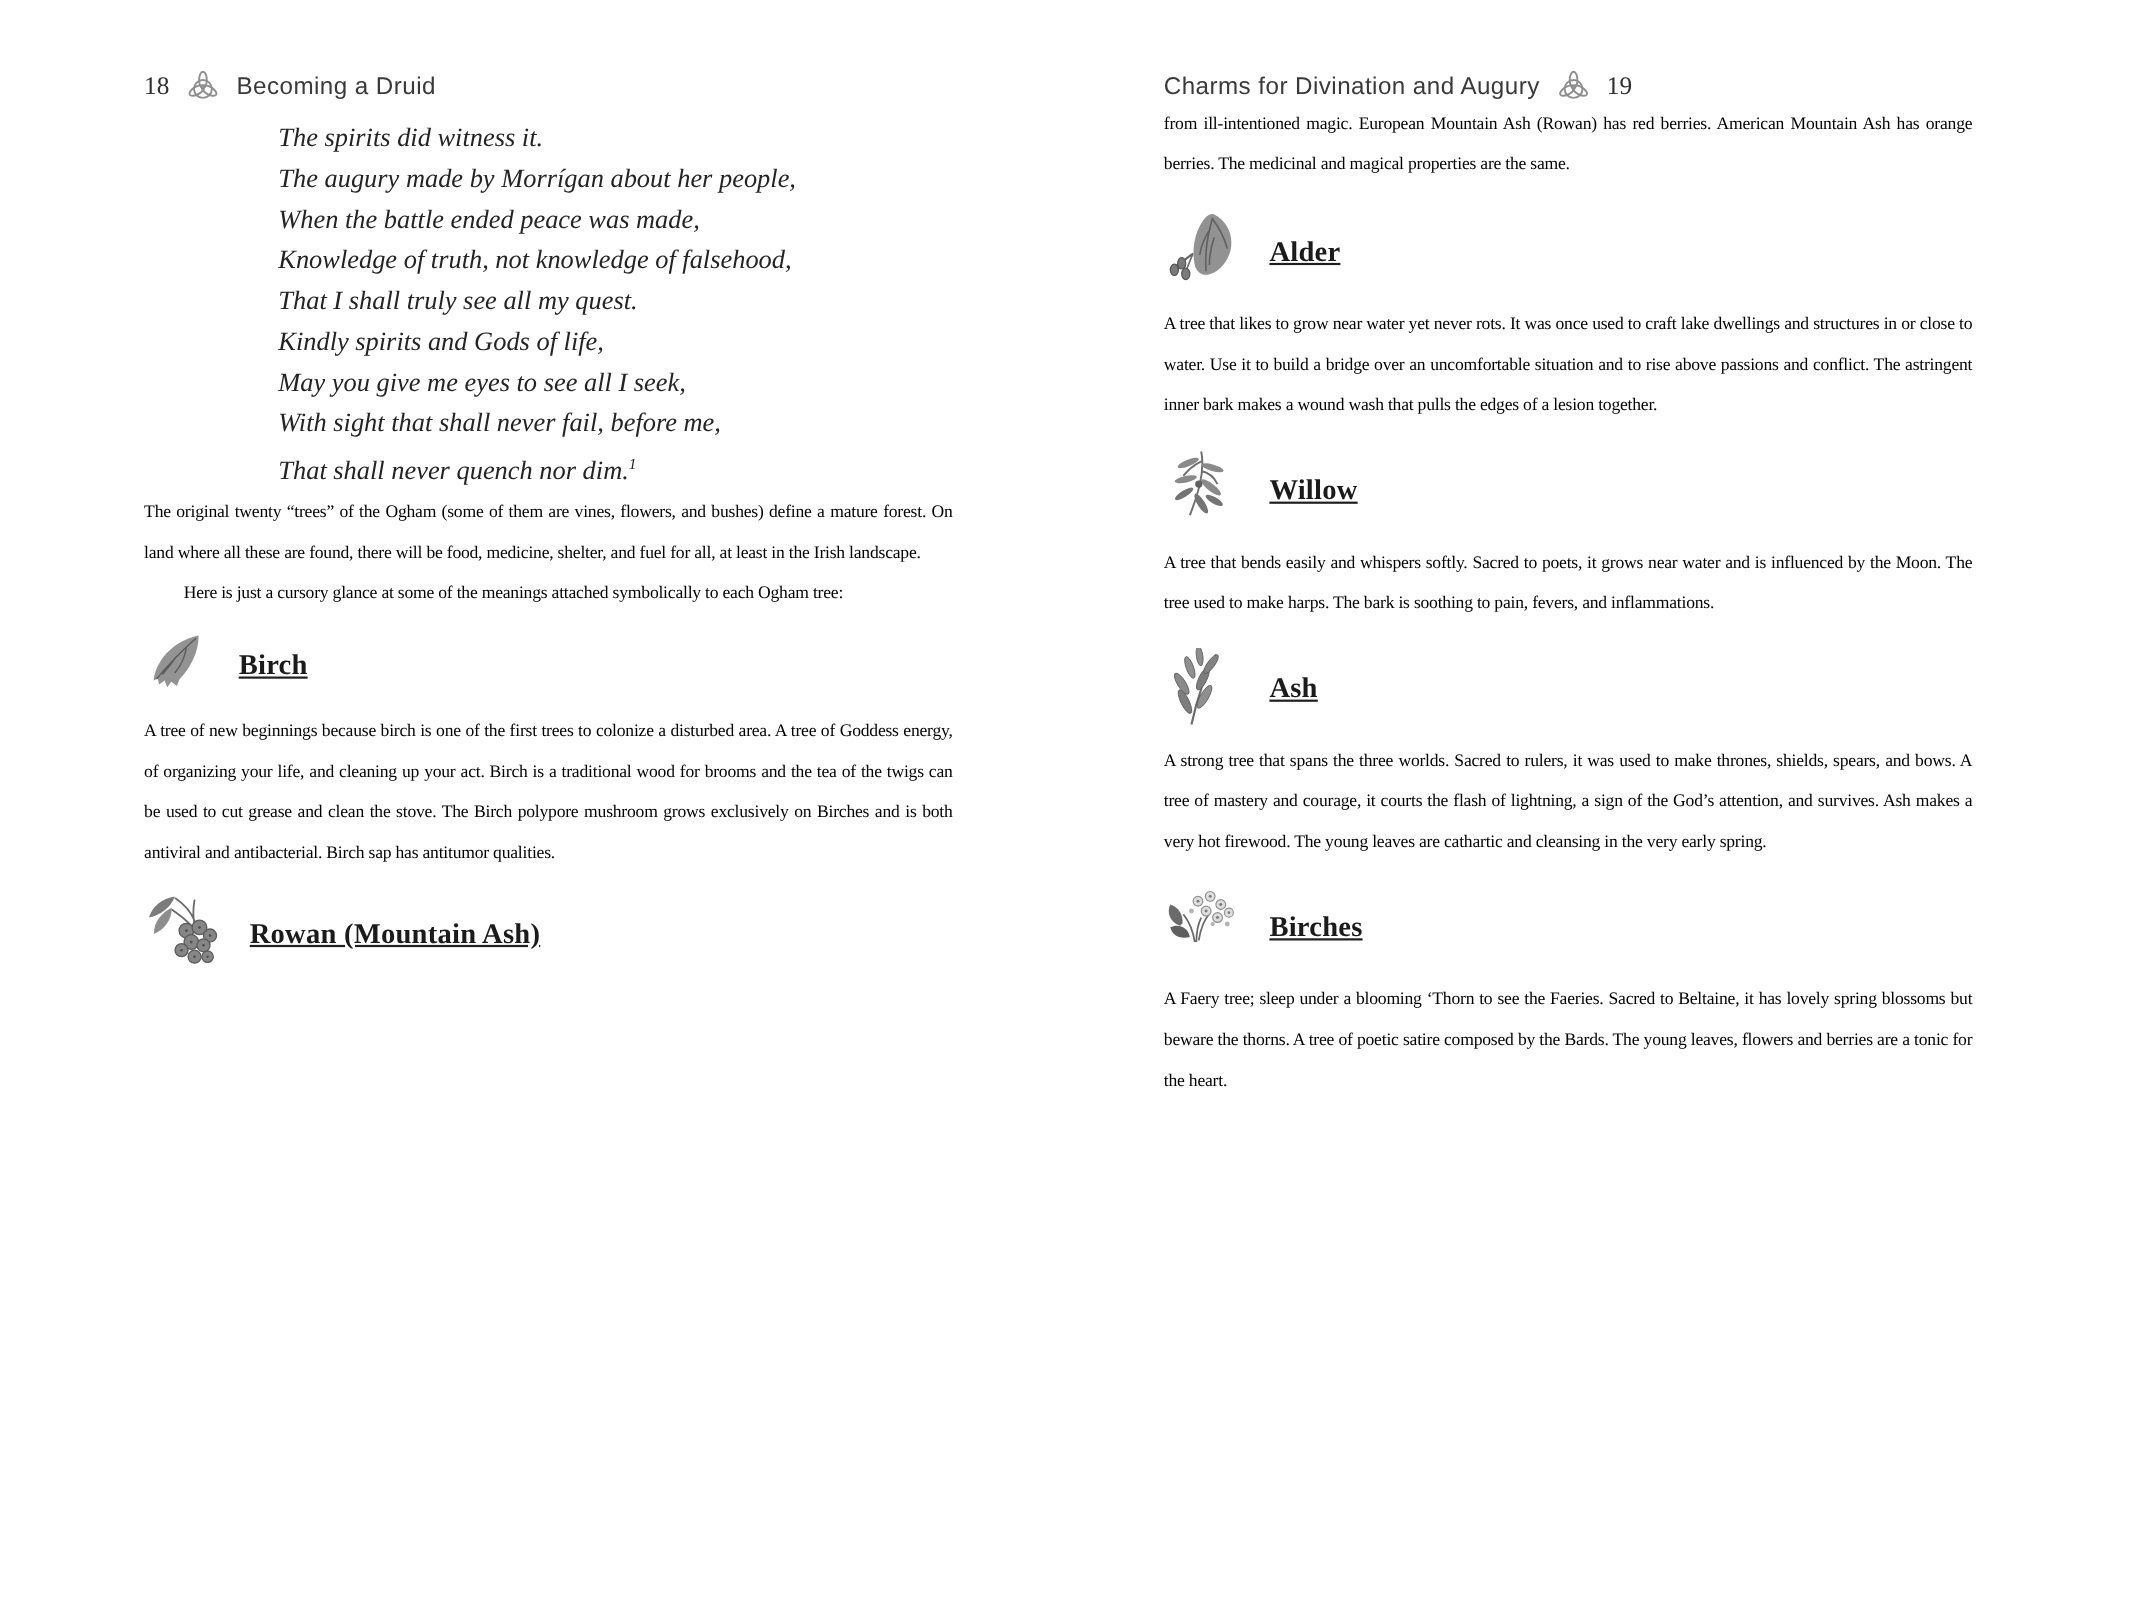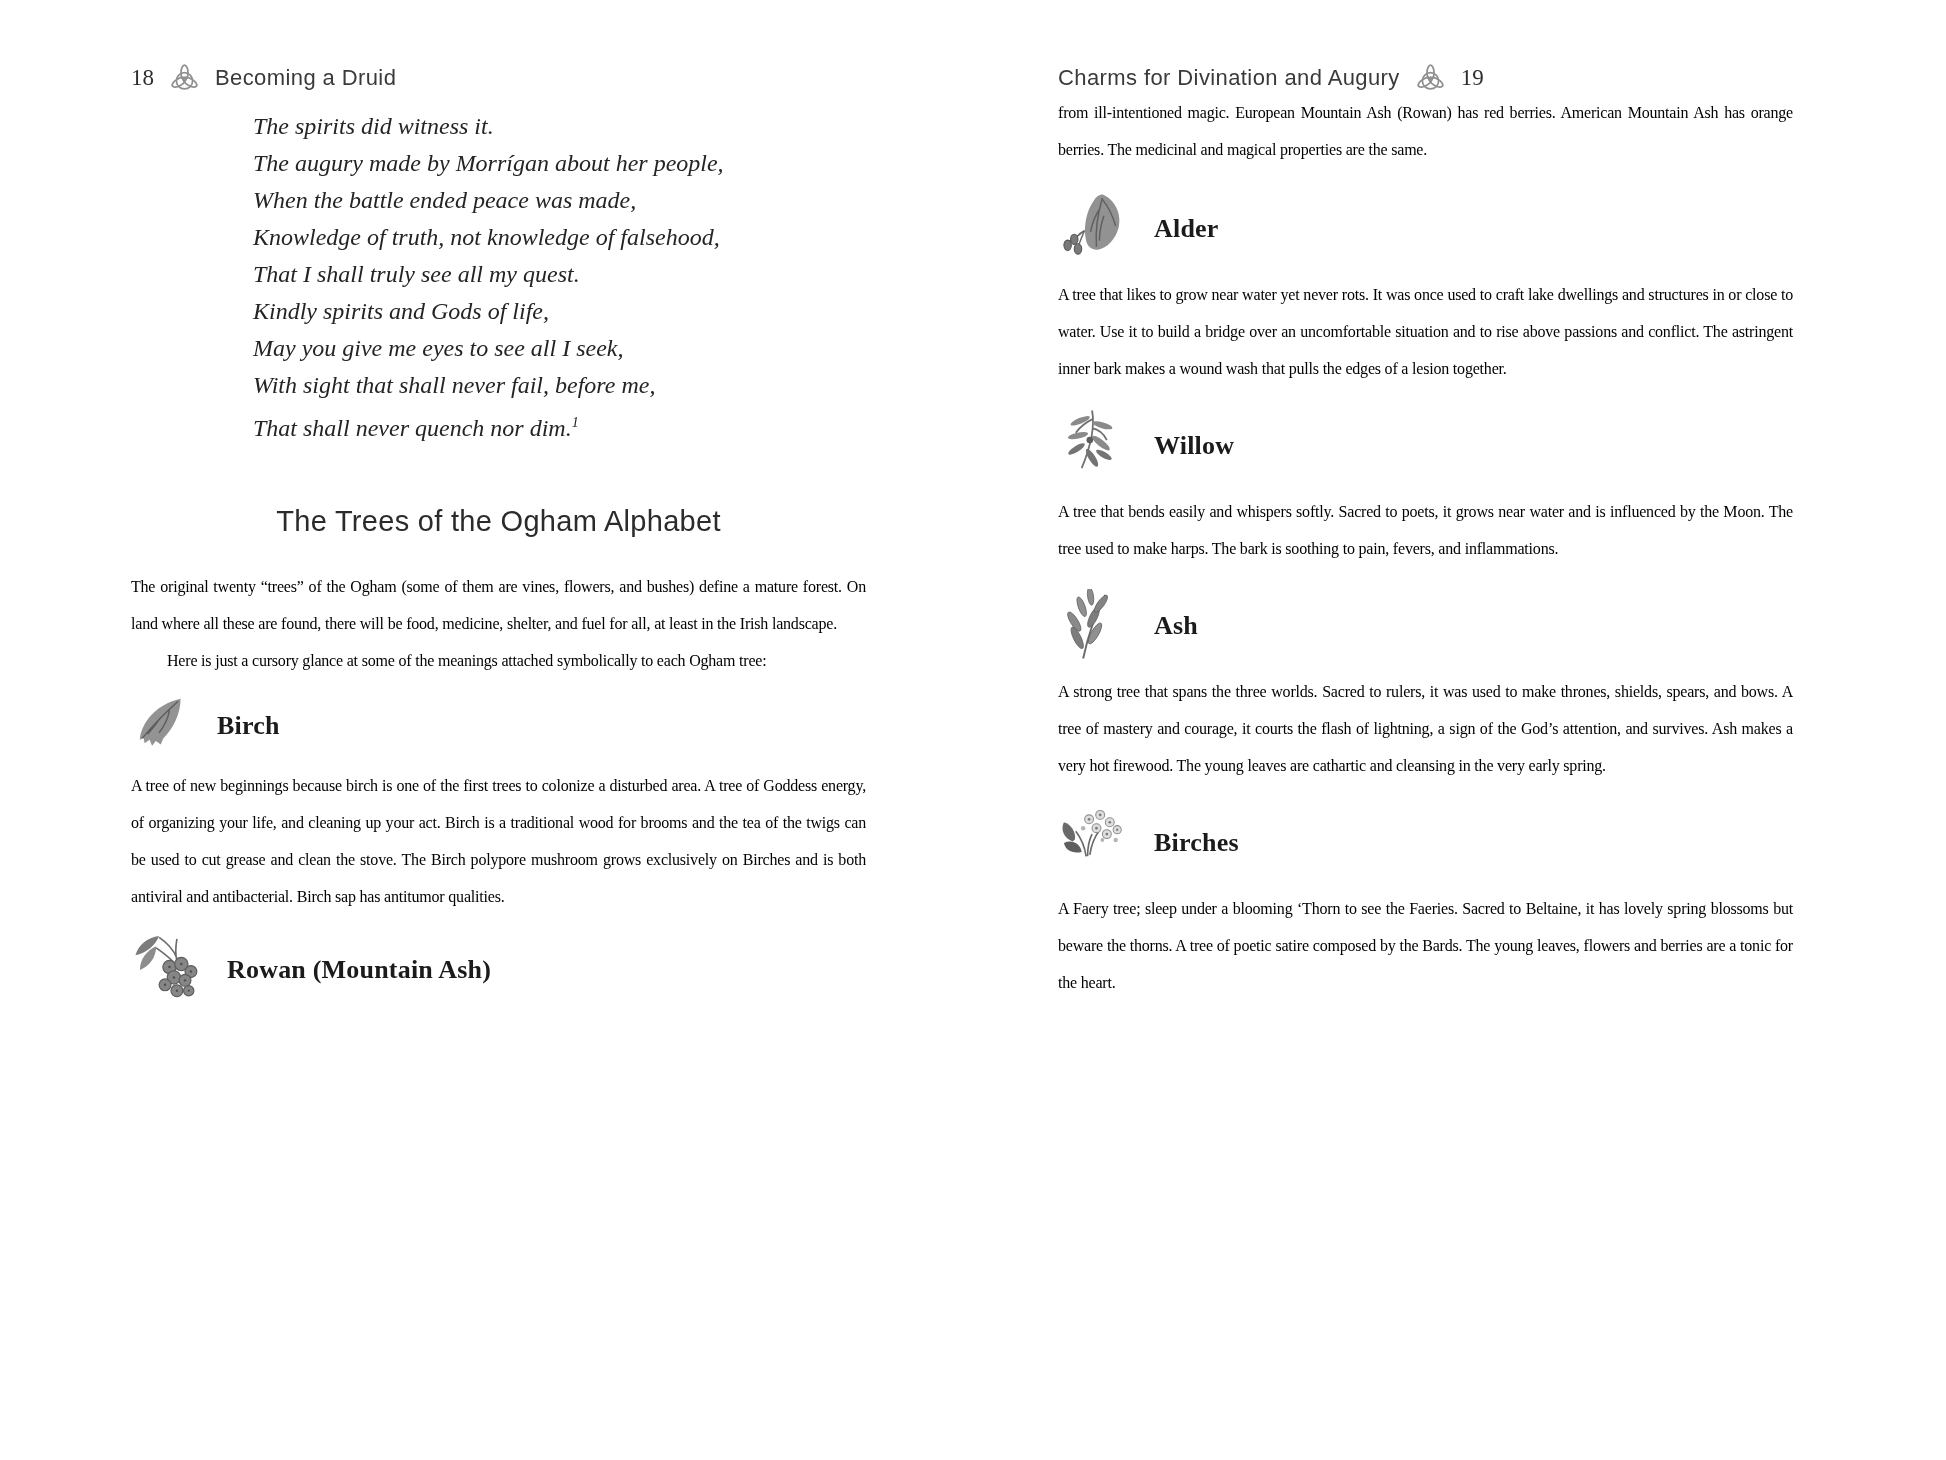--- a/index.html
+++ b/index.html
@@ -46,21 +46,21 @@
 
   p.body {
     margin:0;
     font-size:16px; line-height:37px;
     text-align:justify;
     letter-spacing:-0.2px;
     color:#000000;
   }
   p.first-indent { text-indent:36px; }
 
-  .entry-head { display:flex; align-items:center; gap:22px; margin:18px 0 10px 0; }
+  .entry-head { display:flex; align-items:center; gap:22px; margin:18px 0 10px 0;text-decoration:underline; }
   .entry-icon { flex:none; }
   .icon-62 { width:62px; height:62px; }
   .icon-74 { width:74px; height:74px; }
   .entry-name { font-weight:bold; font-size:26px; color:#1b1b1b; letter-spacing:0.2px; }
 
   .mt14 { margin-top:14px; }
   .mt16 { margin-top:16px;gap:24px; }
   .mt22 { margin-top:22px; }
   .mt24 { margin-top:24px; }
 </style>
@@ -87,21 +87,20 @@
     <div class="poem-line">The augury made by Morrígan about her people,</div>
     <div class="poem-line">When the battle ended peace was made,</div>
     <div class="poem-line">Knowledge of truth, not knowledge of falsehood,</div>
     <div class="poem-line">That I shall truly see all my quest.</div>
     <div class="poem-line">Kindly spirits and Gods of life,</div>
     <div class="poem-line">May you give me eyes to see all I seek,</div>
     <div class="poem-line">With sight that shall never fail, before me,</div>
     <div class="poem-line"><span>That shall never quench nor dim.</span><sup>1</sup></div>
   </div>
 
-  <h1 class="section-heading">The Trees of the Ogham Alphabet</h1>
 
   <p class="body">The original twenty “trees” of the Ogham (some of them are vines, flowers, and bushes) define a mature forest. On land where all these are found, there will be food, medicine, shelter, and fuel for all, at least in the Irish landscape.</p>
   <p class="body first-indent">Here is just a cursory glance at some of the meanings attached symbolically to each Ogham tree:</p>
 
   <div class="entry">
     <div class="entry-head mt16">
       <svg class="entry-icon icon-62" viewBox="0 0 100 100">
         <path d="M80 6 C60 10 40 22 28 38 C20 49 15 60 14 72 L20 69 L22 78 L30 72 L34 82 L40 74 L48 80 L52 70 C68 54 80 30 80 6 Z" fill="#939393"></path>
         <path d="M76 10 C58 26 36 48 18 70 M62 24 C60 38 54 50 45 61 M48 36 C42 45 34 55 27 63" stroke="#5c5c5c" stroke-width="2.2" fill="none"></path>
       </svg>

